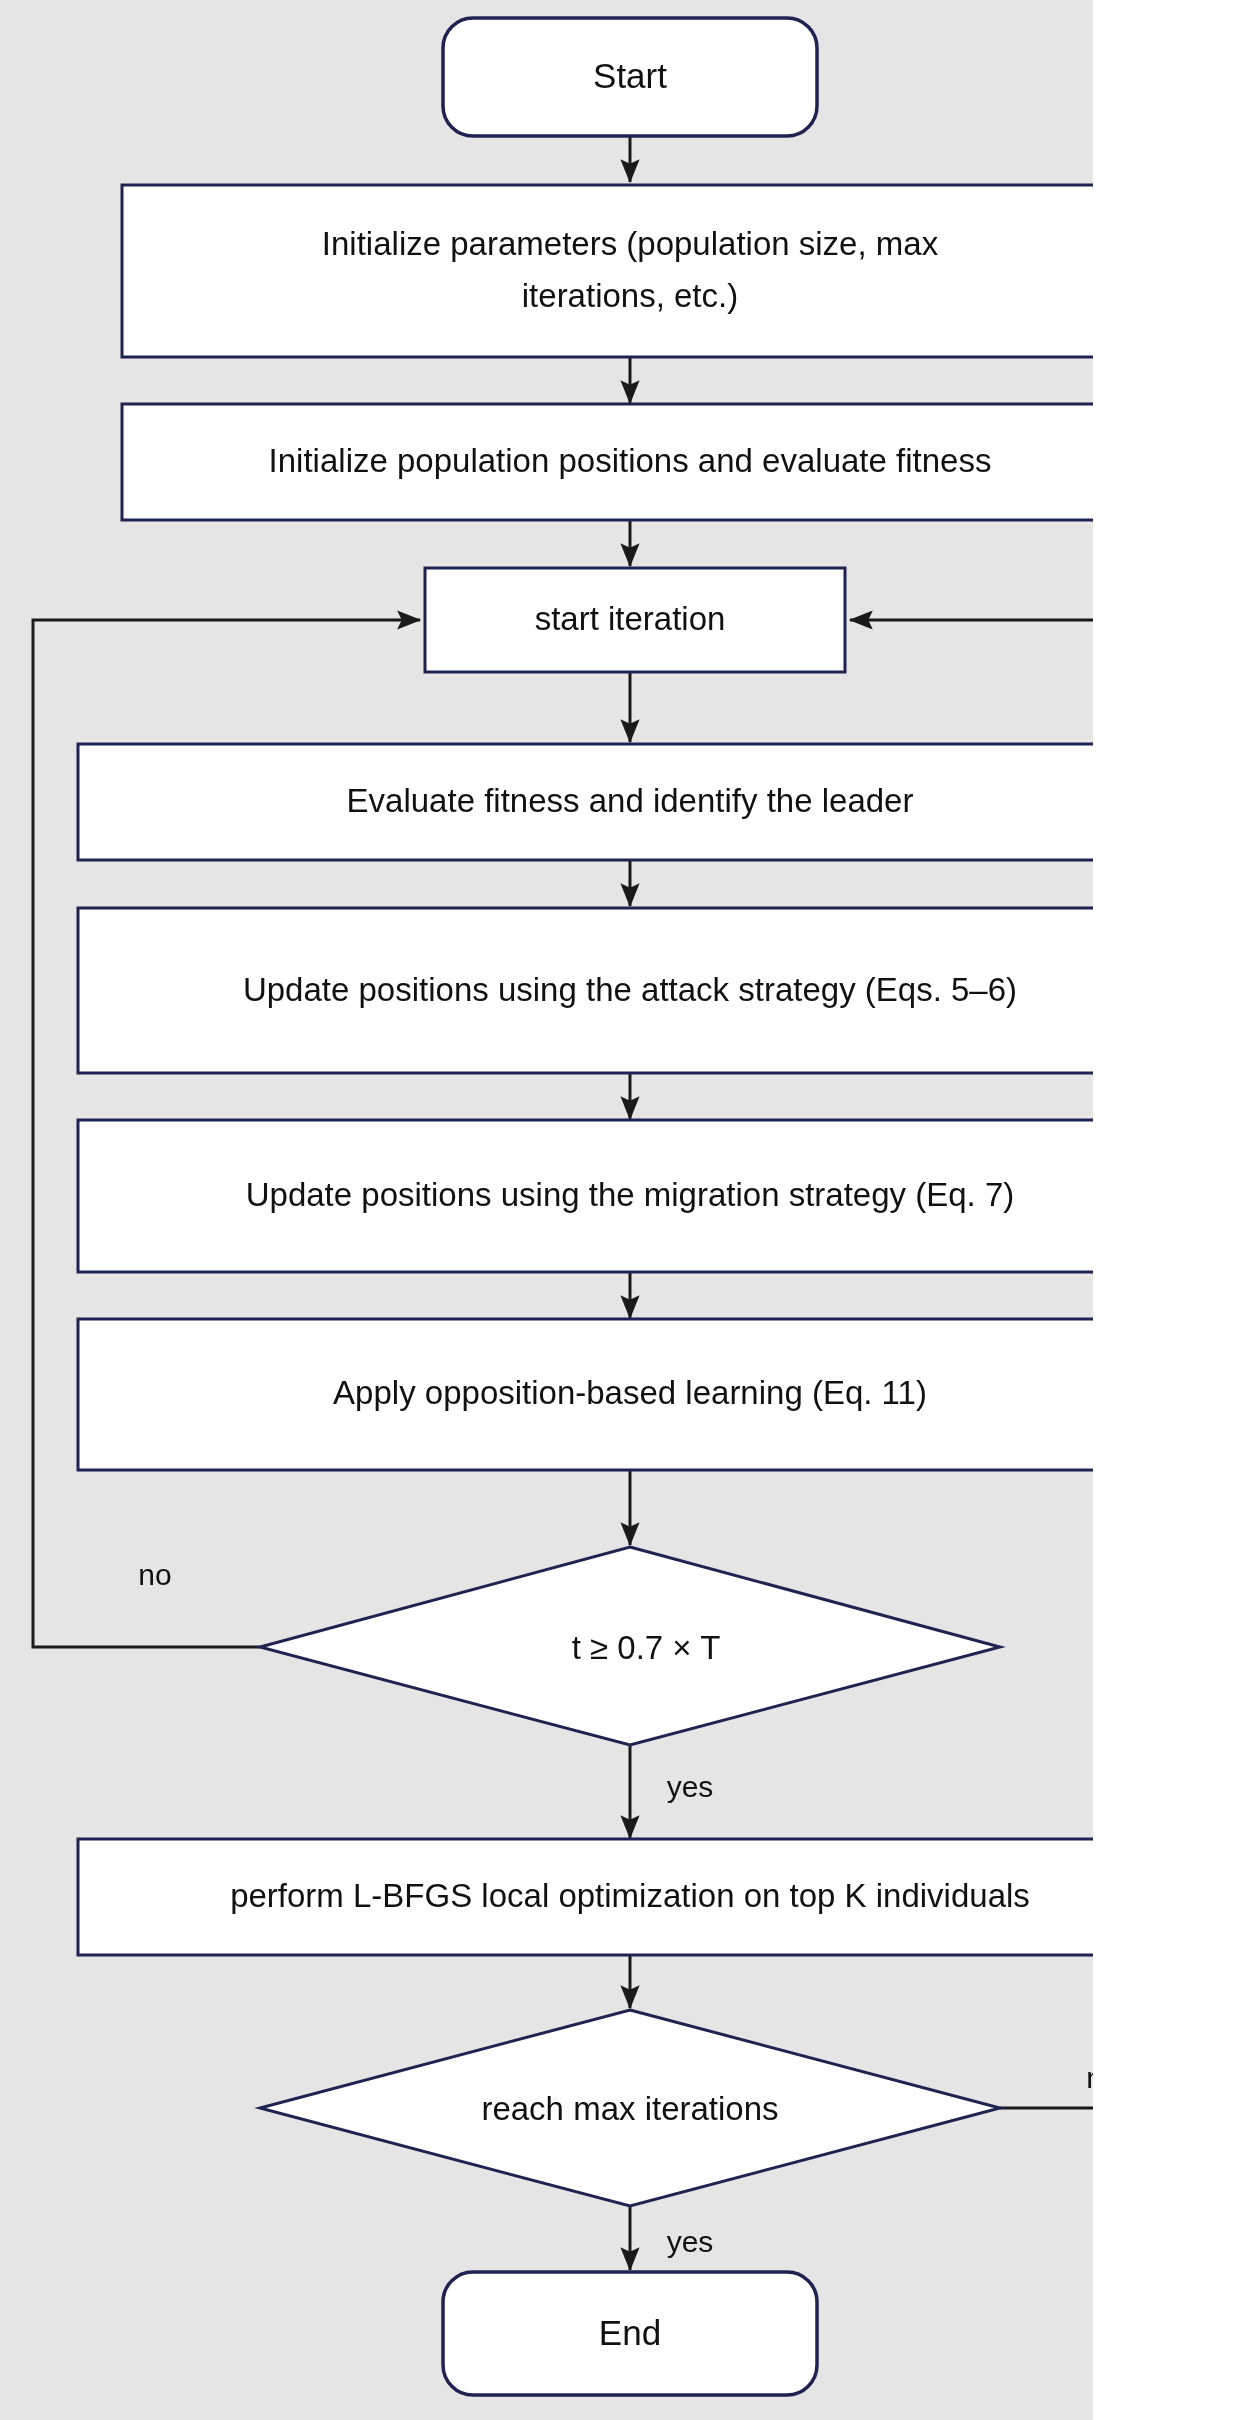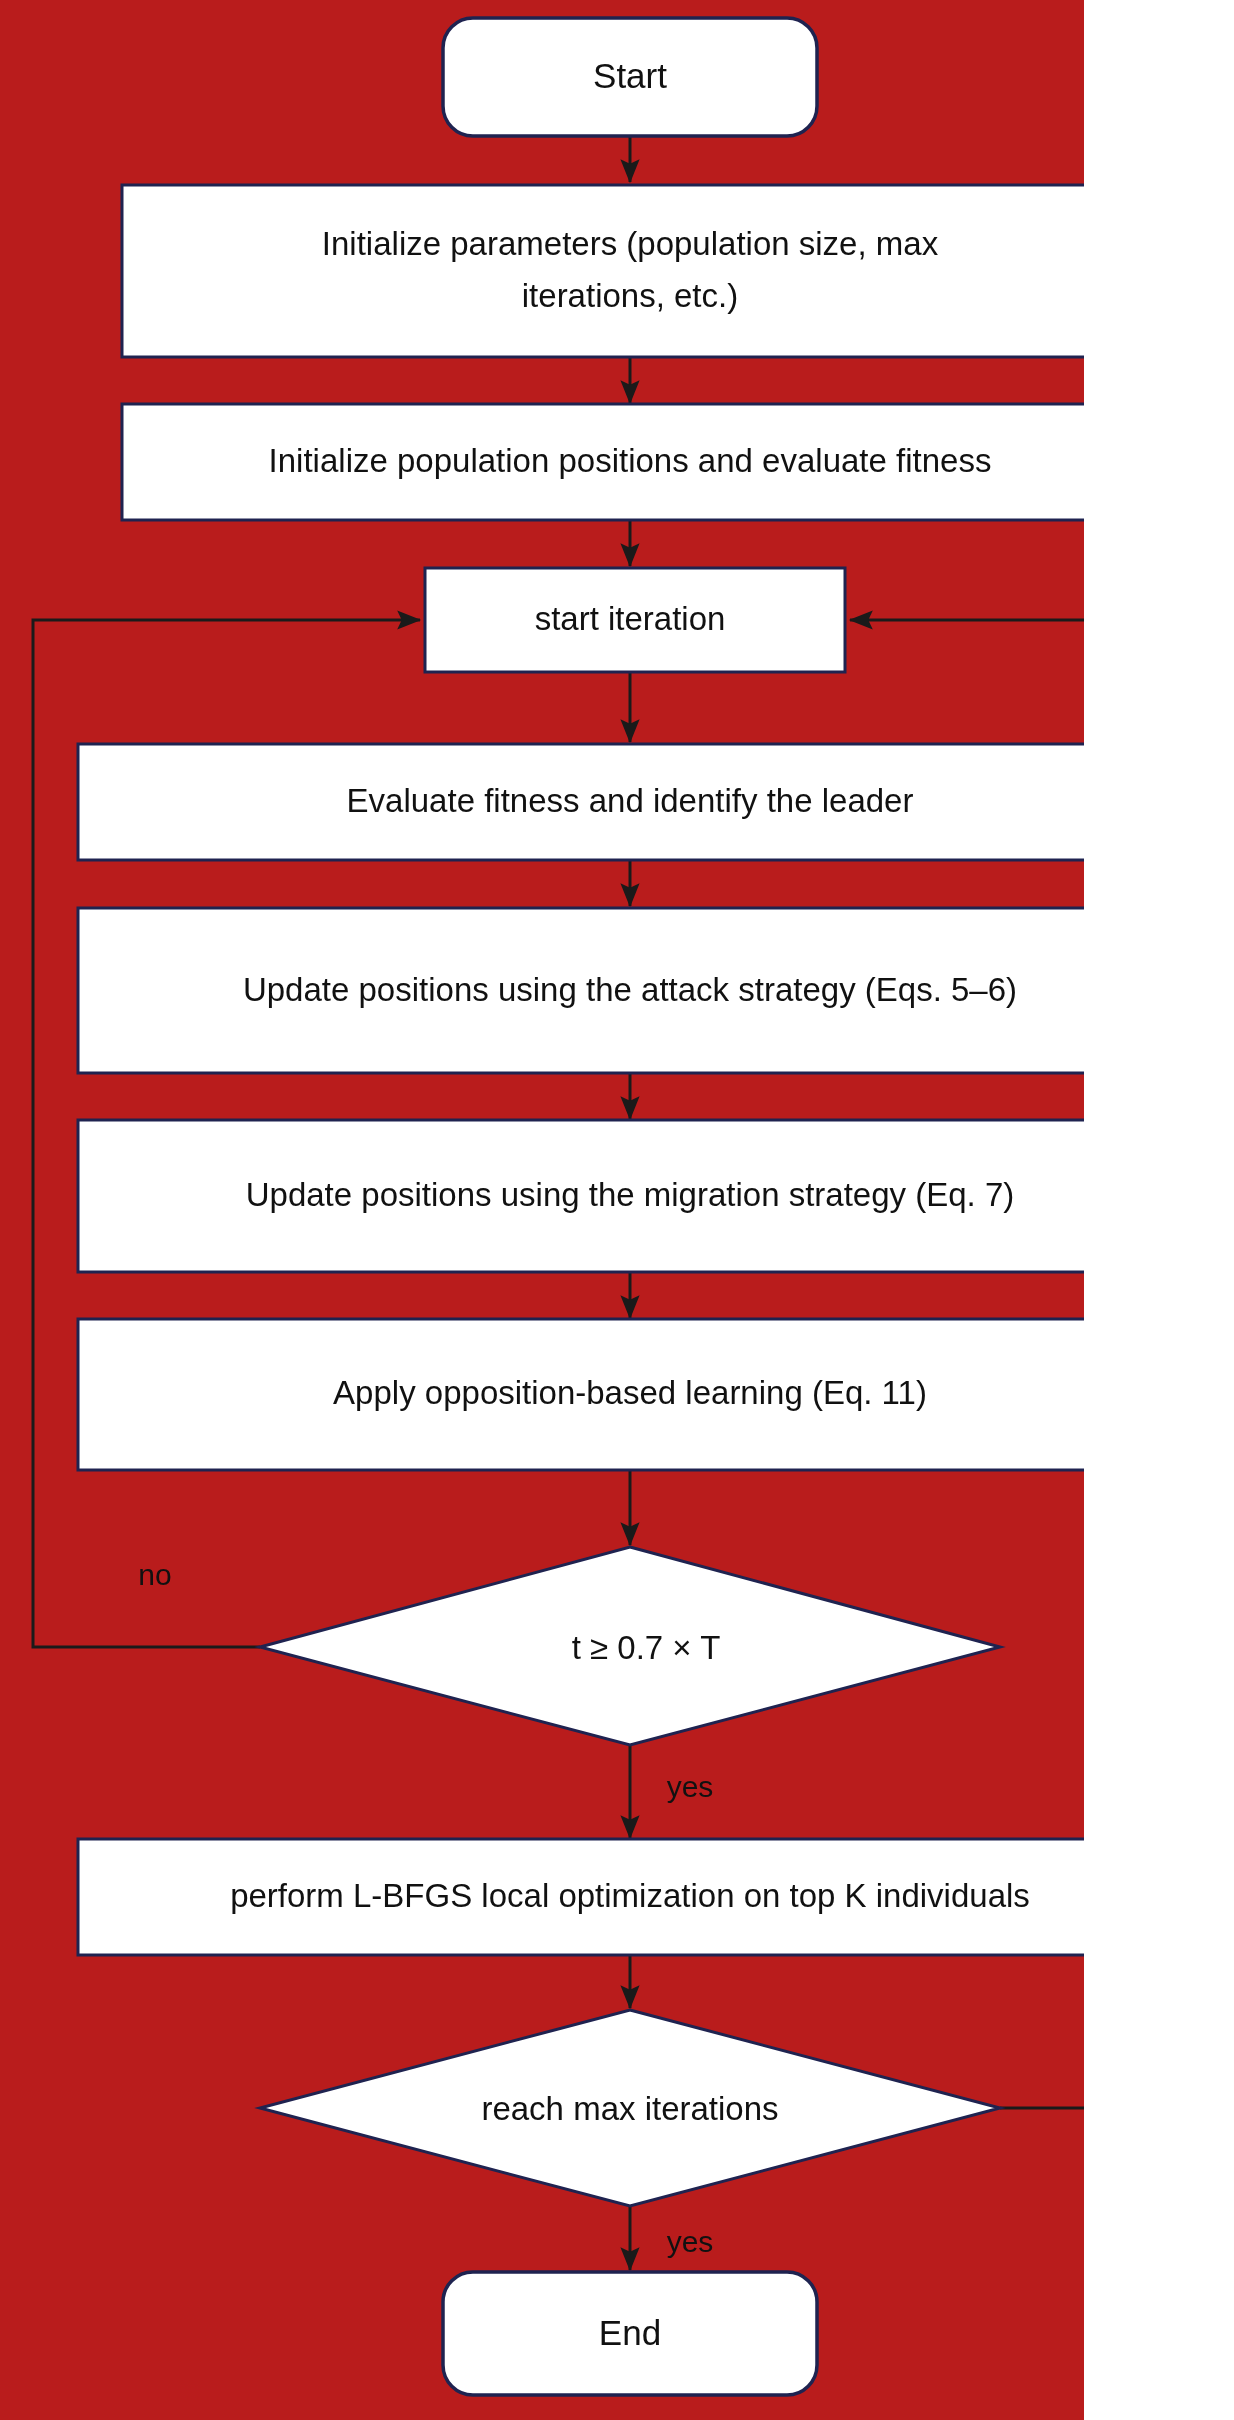--- a/index.html
+++ b/index.html
@@ -4,23 +4,24 @@
 <style>
   html, body {
     margin: 0;
     padding: 0;
     background: #ffffff;
   }
   #canvas {
     position: relative;
     width: 1084px;
     height: 2420px;
-    background: #b91c1c;
+    background: #e5e5e5;
     font-family: "Liberation Sans", sans-serif;
     overflow: hidden;
+    padding-left: 9px;
   }
   #flow-svg {
     position: absolute;
     left: 0;
     top: 0;
     width: 1234px;
     height: 2420px;
   }
   .node-shape {
     fill: #ffffff;

